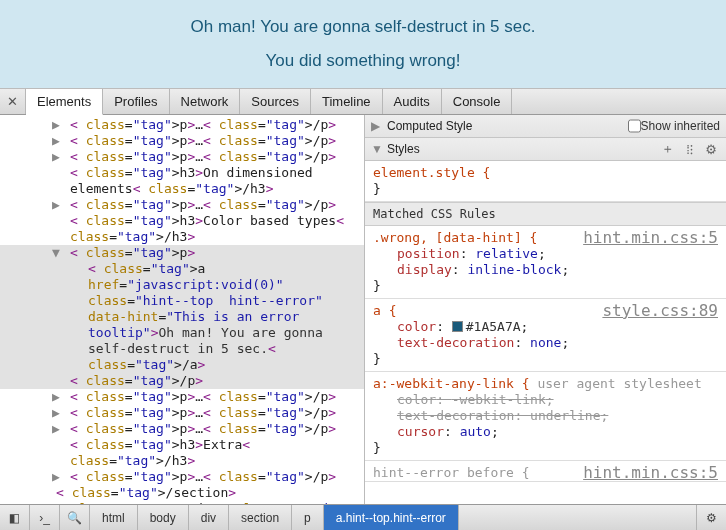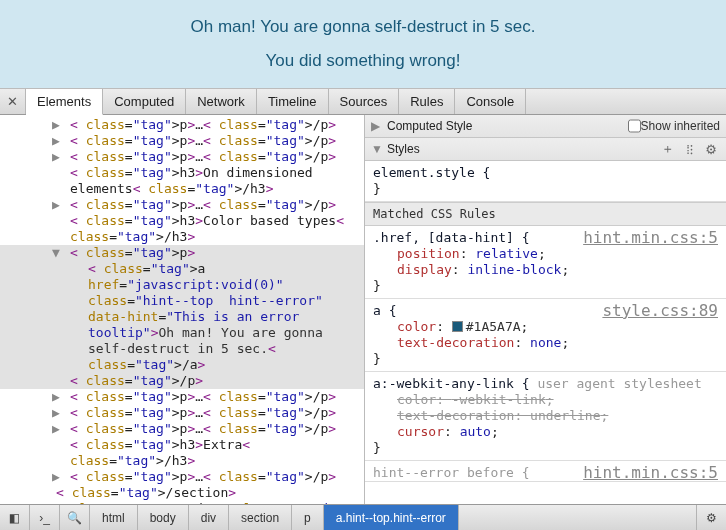--- a/index.html
+++ b/index.html
@@ -99,21 +99,21 @@
   .section-header .icon { color:#666; cursor:pointer; font-size:13px; padding:0 3px;}
   .show-inherited { display:flex; font-size:12px; color:#333;}
   .styles-body {
     flex:1; overflow:auto;
     font-family: Menlo, Monaco, monospace;
     font-size:13px;
     line-height:16px;
   }
   .rule-block { padding:4px 8px 4px 8px; border-bottom:1px solid #ddd; position:relative;}
   .rule-block .src { float:right; color:#888; font-size:16px; text-decoration: underline; }
-  .sel { color:#0f172a; }
+  .sel { color:#c2410c; }
   .prop { padding-left:24px; }
   .prop-name { color:#b03030; }
   .prop-val { color:#333; }
   .keyword { color:#1a1aaa; }
   .strike { text-decoration: line-through; color:#999; }
   .strike .prop-name, .strike .prop-val { color:#999 !important; }
   .swatch { display:inline-block; width:11px; height:11px; border:1px solid #888; vertical-align:-1px; margin-right:3px; }
   .matched-header {
     background:#eaeaea; padding:3px 8px; border-bottom:1px solid #ccc; border-top:1px solid #ccc;
     font-size:12px; color:#333;
@@ -144,25 +144,25 @@
 <body>
 
 <div class="page-preview">
   <div>Oh man! You are gonna self-destruct in 5 sec.</div>
   <div>You did something wrong!</div>
 </div>
 
 <div class="tab-bar">
   <div class="tab-close">✕</div>
   <div class="tab active">Elements</div>
-  <div class="tab">Computed</div>
+  <div class="tab">Profiles</div>
   <div class="tab">Network</div>
+  <div class="tab">Sources</div>
   <div class="tab">Timeline</div>
-  <div class="tab">Sources</div>
-  <div class="tab">Rules</div>
+  <div class="tab">Audits</div>
   <div class="tab">Console</div>
 </div>
 
 <div class="panes">
 
   <div class="elements-pane" id="dom-tree">
       <div class="dom-line" style="padding-left: 70px; text-indent: -14px;"><span class="arrow">▶</span><span class="tag">&lt;</span><span <span="" class="attr-name"> class</span>=<span class="attr-val">"tag"</span>&gt;p<span class="tag">&gt;</span>…<span class="tag">&lt;</span><span <span="" class="attr-name"> class</span>=<span class="attr-val">"tag"</span>&gt;/p<span class="tag">&gt;</span></div>
       <div class="dom-line" style="padding-left: 70px; text-indent: -14px;"><span class="arrow">▶</span><span class="tag">&lt;</span><span <span="" class="attr-name"> class</span>=<span class="attr-val">"tag"</span>&gt;p<span class="tag">&gt;</span>…<span class="tag">&lt;</span><span <span="" class="attr-name"> class</span>=<span class="attr-val">"tag"</span>&gt;/p<span class="tag">&gt;</span></div>
       <div class="dom-line" style="padding-left: 70px; text-indent: -14px;"><span class="arrow">▶</span><span class="tag">&lt;</span><span <span="" class="attr-name"> class</span>=<span class="attr-val">"tag"</span>&gt;p<span class="tag">&gt;</span>…<span class="tag">&lt;</span><span <span="" class="attr-name"> class</span>=<span class="attr-val">"tag"</span>&gt;/p<span class="tag">&gt;</span></div>
       <div class="dom-line" style="padding-left: 70px; text-indent: -14px;"><span class="arrow"></span><span class="tag">&lt;</span><span <span="" class="attr-name"> class</span>=<span class="attr-val">"tag"</span>&gt;h3<span class="tag">&gt;</span>On dimensioned elements<span class="tag">&lt;</span><span <span="" class="attr-name"> class</span>=<span class="attr-val">"tag"</span>&gt;/h3<span class="tag">&gt;</span></div>
@@ -200,21 +200,21 @@
     <div class="styles-body">
       <div class="rule-block">
         <div class="sel">element.style {</div>
         <div>}</div>
       </div>
 
       <div class="matched-header">Matched CSS Rules</div>
 
       <div class="rule-block">
         <span class="src">hint.min.css:5</span>
-        <div class="sel">.href, [data-hint] {</div>
+        <div class="sel">.wrong, [data-hint] {</div>
         <div class="prop"><span class="prop-name">position</span>: <span class="prop-val keyword">relative</span>;</div>
         <div class="prop"><span class="prop-name">display</span>: <span class="prop-val keyword">inline-block</span>;</div>
         <div>}</div>
       </div>
 
       <div class="rule-block">
         <span class="src">style.css:89</span>
         <div class="sel">a {</div>
         <div class="prop"><span class="prop-name">color</span>: <span class="swatch" style="background:#1A5A7A"></span><span class="prop-val">#1A5A7A</span>;</div>
         <div class="prop"><span class="prop-name">text-decoration</span>: <span class="prop-val keyword">none</span>;</div>

